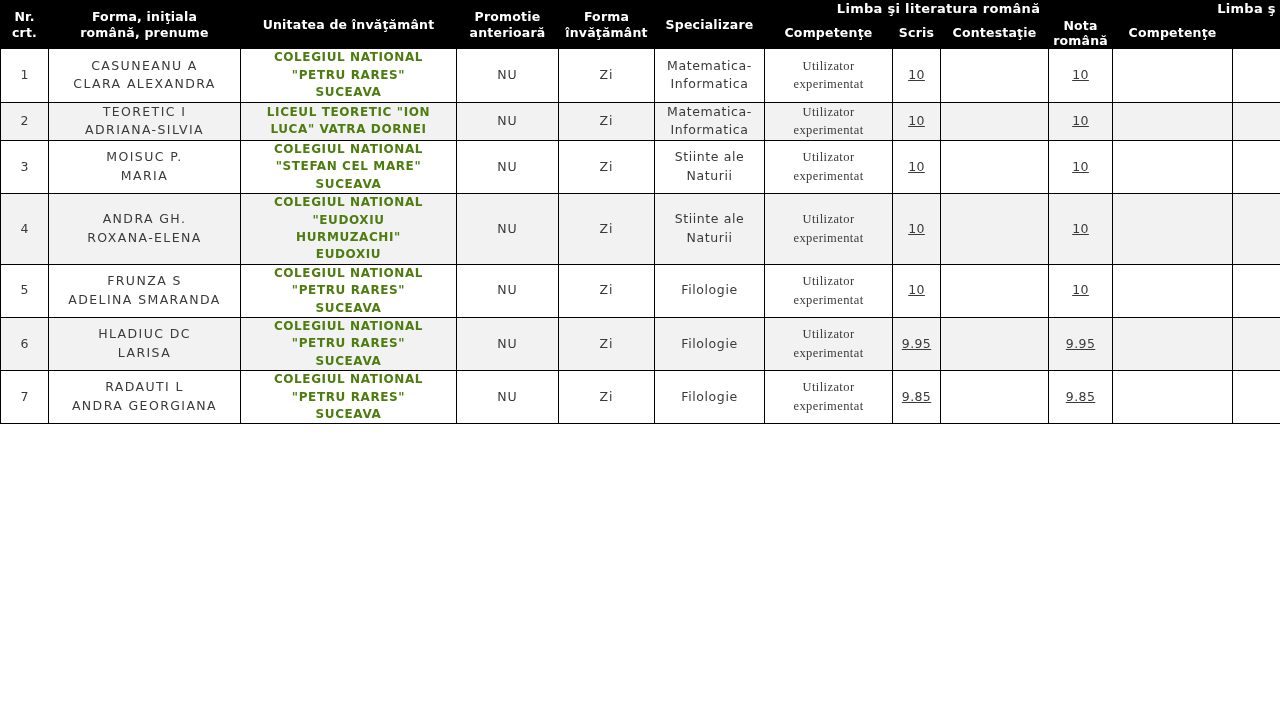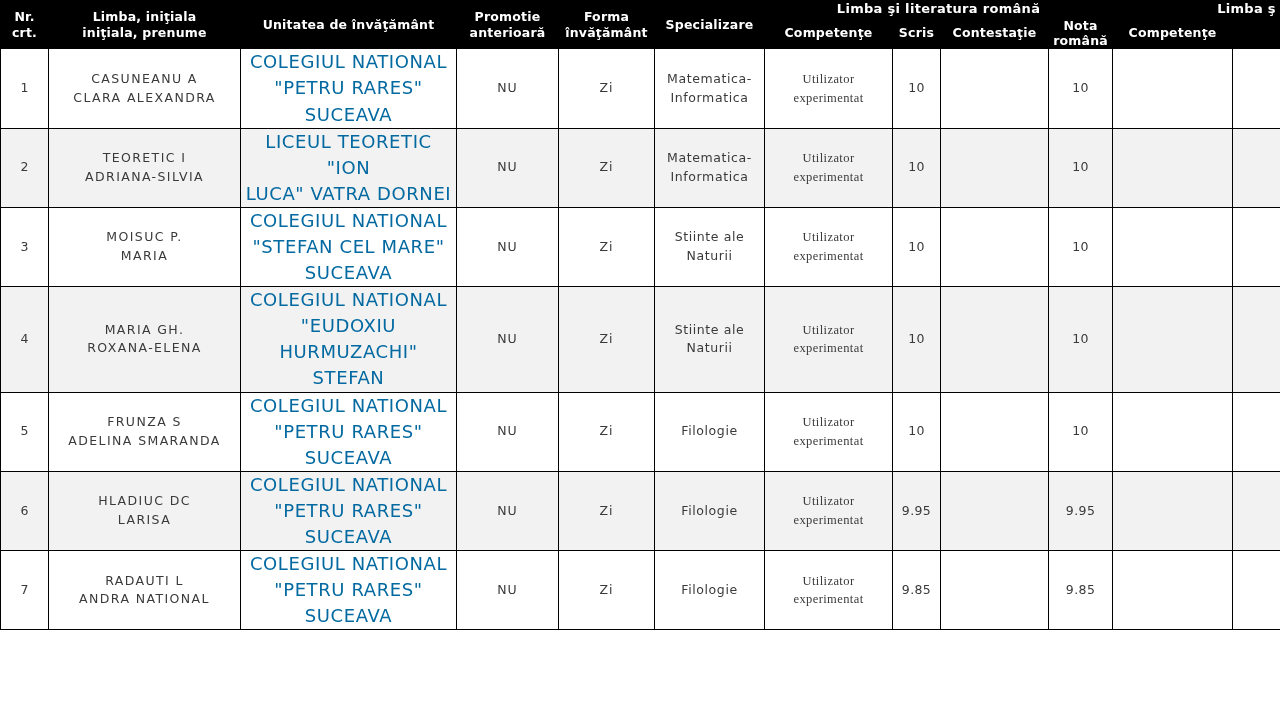--- a/index.html
+++ b/index.html
@@ -59,43 +59,44 @@
   tbody tr.odd td {
     background: #ffffff;
   }
 
   td.col-nr {
     font-size: 12.5px;
     letter-spacing: 0;
   }
 
   td.col-school {
-    color: #0369a1;
-    font-weight: normal;
-    font-size: 18px;
+    color: #4d7c0f;
+    font-weight: bold;
+    font-size: 12px;
     letter-spacing: 0.6px;
     line-height: 1.45;
   }
 
   td.col-name {
     letter-spacing: 1.4px;
     font-size: 12.5px;
   }
 
   td.col-spec {
     letter-spacing: 0.6px;
   }
 
   td.col-comp {
     letter-spacing: 0.4px;
     font-family: Liberation Serif, serif;
   }
 
   td.col-grade {
     letter-spacing: 0.4px;
+    text-decoration: underline;
   }
 
   td.col-contest {
     letter-spacing: 0;
   }
 
   
   col.c-nr      { width: 48px; }
   col.c-name    { width: 192px; }
   col.c-school  { width: 216px; }
@@ -135,22 +136,22 @@
     <col class="c-comp2">
     <col class="c-extra">
   </colgroup>
   <thead>
     <tr>
       <th rowspan="2">
         <span>Nr.</span><br>
         <span>crt.</span>
       </th>
       <th rowspan="2">
-        <span>Limba, iniţiala</span><br>
-        <span>iniţiala, prenume</span>
+        <span>Forma, iniţiala</span><br>
+        <span>română, prenume</span>
       </th>
       <th rowspan="2">Unitatea de învăţământ</th>
       <th rowspan="2">
         <span>Promotie</span><br>
         <span>anterioară</span>
       </th>
       <th rowspan="2">
         <span>Forma</span><br>
         <span>învăţământ</span>
       </th>
@@ -251,28 +252,28 @@
       <td class="col-grade">10</td>
       <td class="col-contest"></td>
       <td class="col-grade">10</td>
       <td class="col-comp"></td>
       <td></td>
     </tr>
 
     <tr class="even">
       <td class="col-nr">4</td>
       <td class="col-name">
-        <span>MARIA GH.</span><br>
+        <span>ANDRA GH.</span><br>
         <span>ROXANA-ELENA</span>
       </td>
       <td class="col-school">
         <span>COLEGIUL NATIONAL</span><br>
         <span>"EUDOXIU</span><br>
         <span>HURMUZACHI"</span><br>
-        <span>STEFAN</span>
+        <span>EUDOXIU</span>
       </td>
       <td>NU</td>
       <td>Zi</td>
       <td class="col-spec">
         <span>Stiinte ale</span><br>
         <span>Naturii</span>
       </td>
       <td class="col-comp">
         <span>Utilizator</span><br>
         <span>experimentat</span>
@@ -331,21 +332,21 @@
       <td class="col-contest"></td>
       <td class="col-grade">9.95</td>
       <td class="col-comp"></td>
       <td></td>
     </tr>
 
     <tr class="odd">
       <td class="col-nr">7</td>
       <td class="col-name">
         <span>RADAUTI L</span><br>
-        <span>ANDRA NATIONAL</span>
+        <span>ANDRA GEORGIANA</span>
       </td>
       <td class="col-school">
         <span>COLEGIUL NATIONAL</span><br>
         <span>"PETRU RARES"</span><br>
         <span>SUCEAVA</span>
       </td>
       <td>NU</td>
       <td>Zi</td>
       <td class="col-spec">Filologie</td>
       <td class="col-comp">

